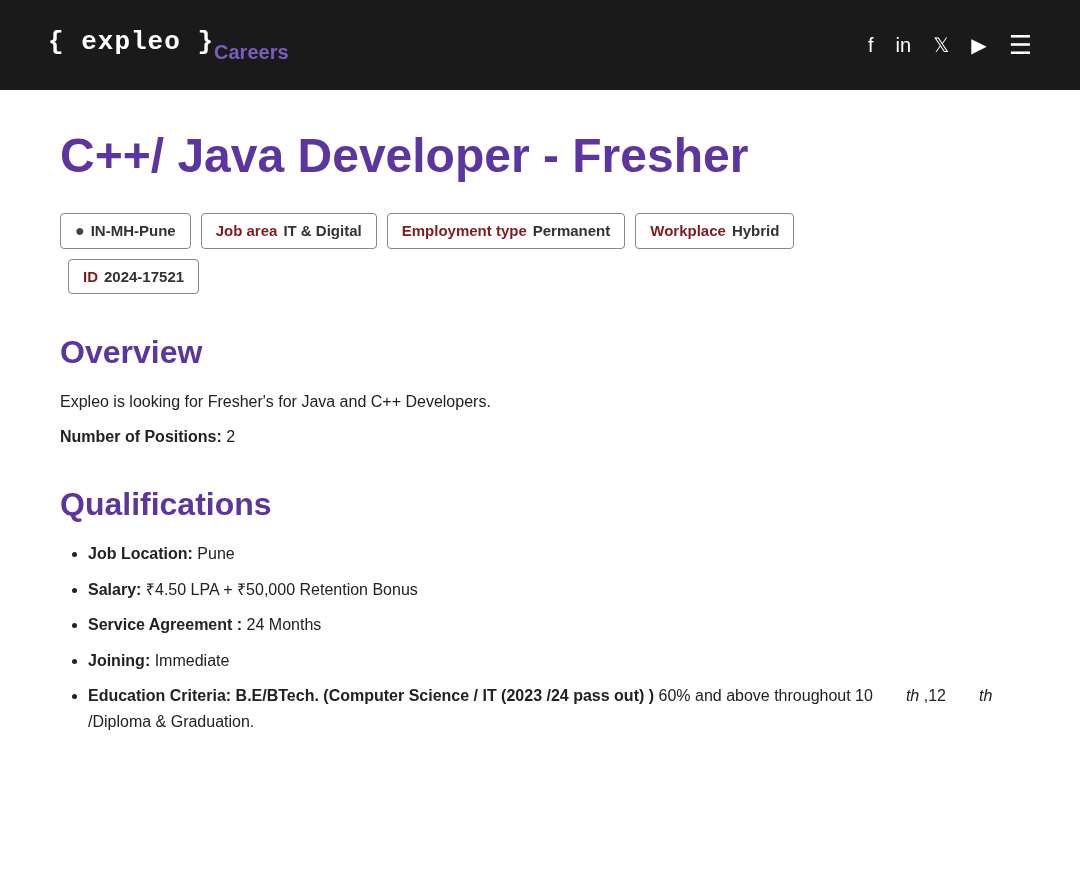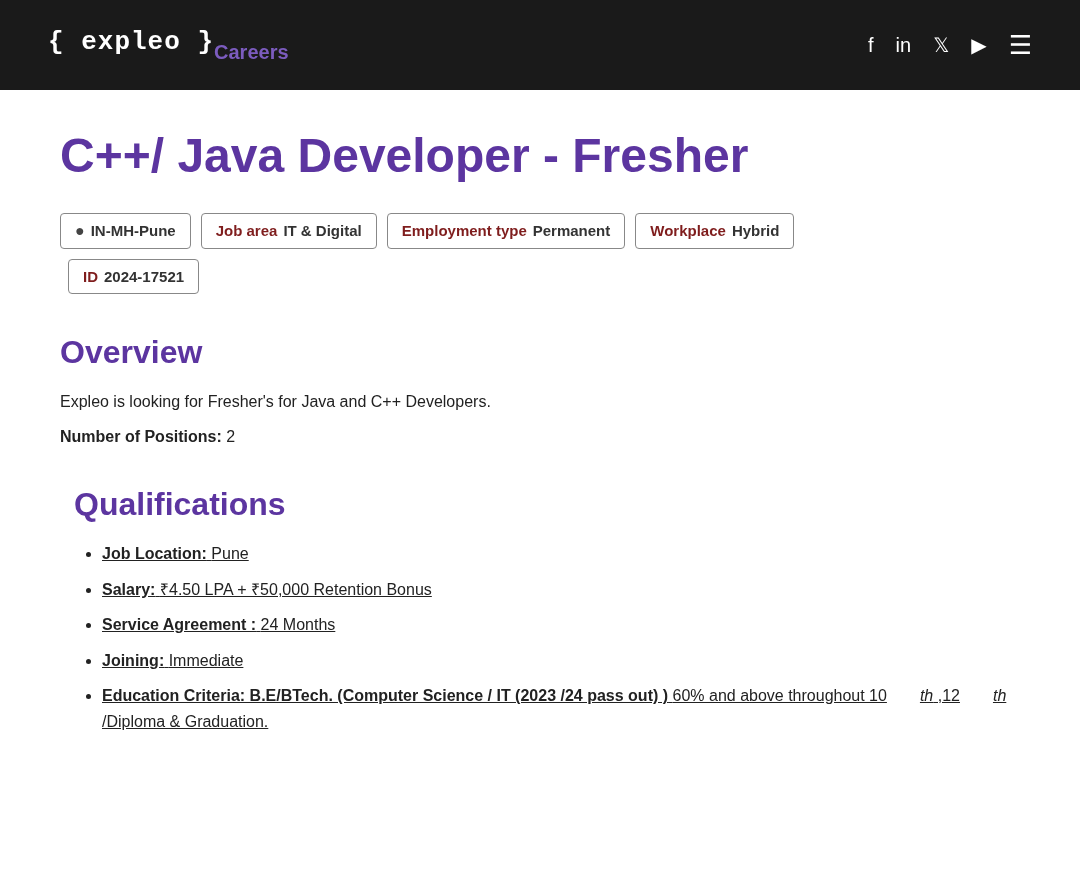--- a/index.html
+++ b/index.html
@@ -142,27 +142,25 @@
 
     .overview-positions {
       font-size: 16px;
       color: #222;
       line-height: 1.6;
     }
 
     
     .qualifications-section {
       margin-bottom: 30px;
-      margin-left: 14px;
     }
 
     .qual-list {
       list-style: disc;
       padding-left: 28px;
-      text-decoration: underline;
     }
 
     .qual-list li {
       font-size: 16px;
       color: #222;
       margin-bottom: 10px;
       line-height: 1.6;
     }
 
     .qual-list li .bold {

